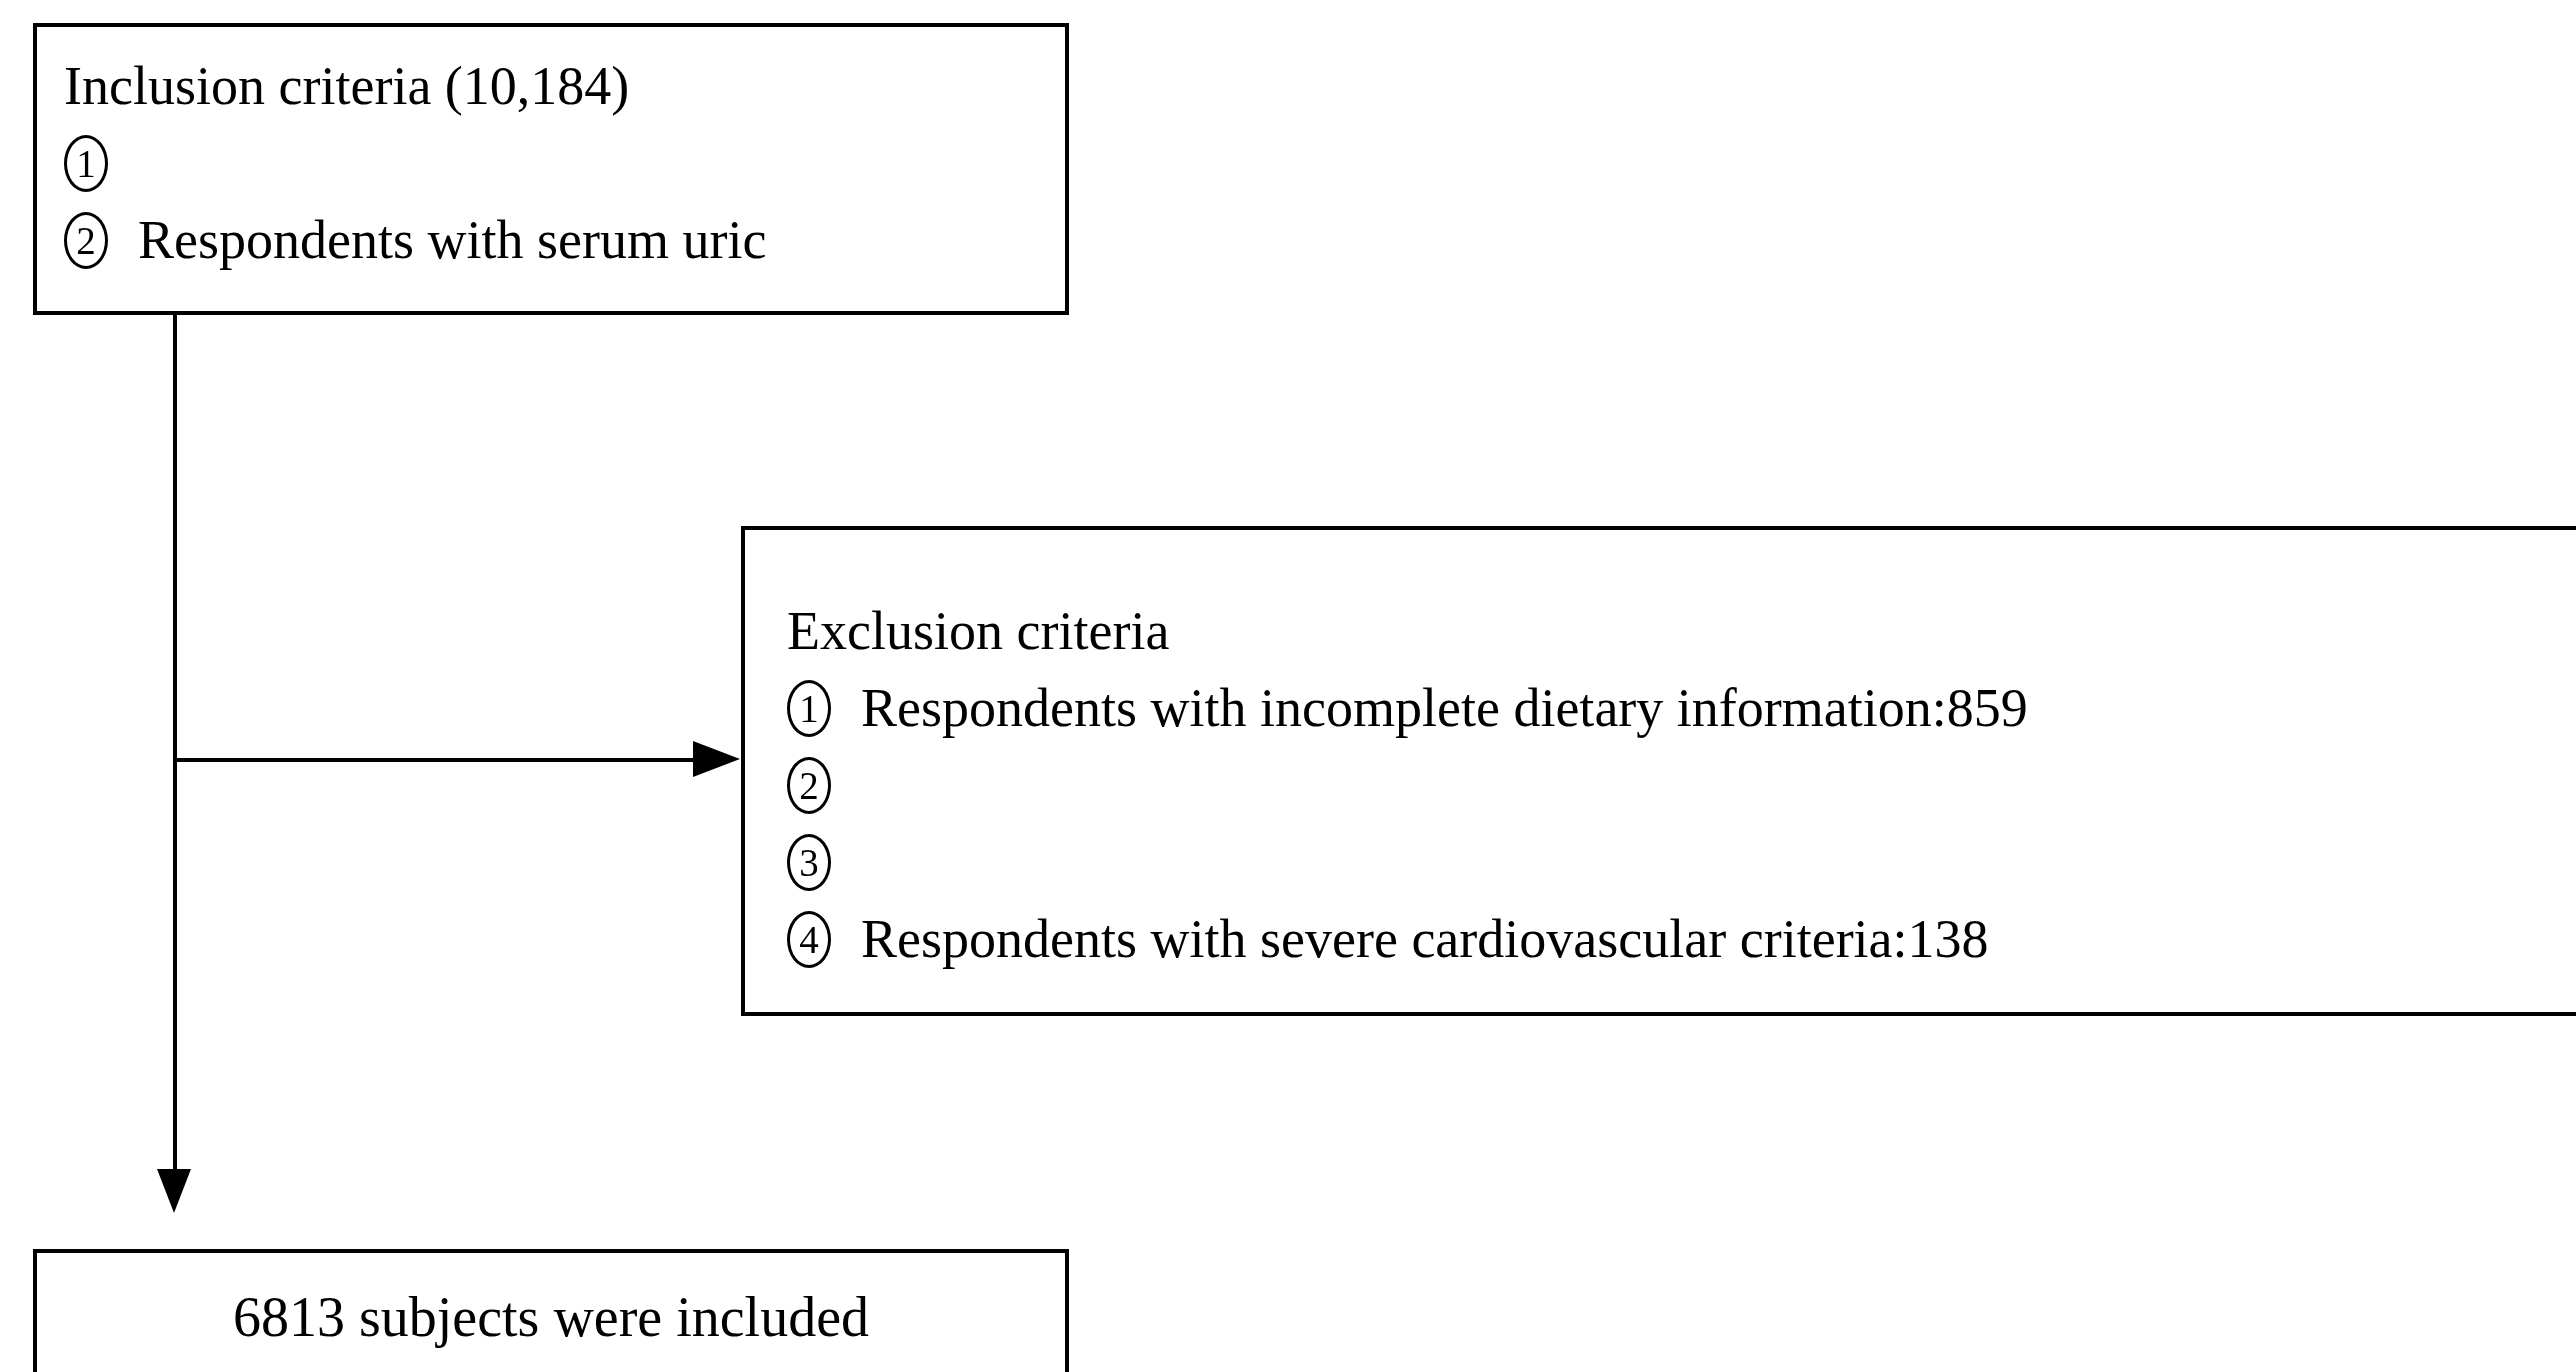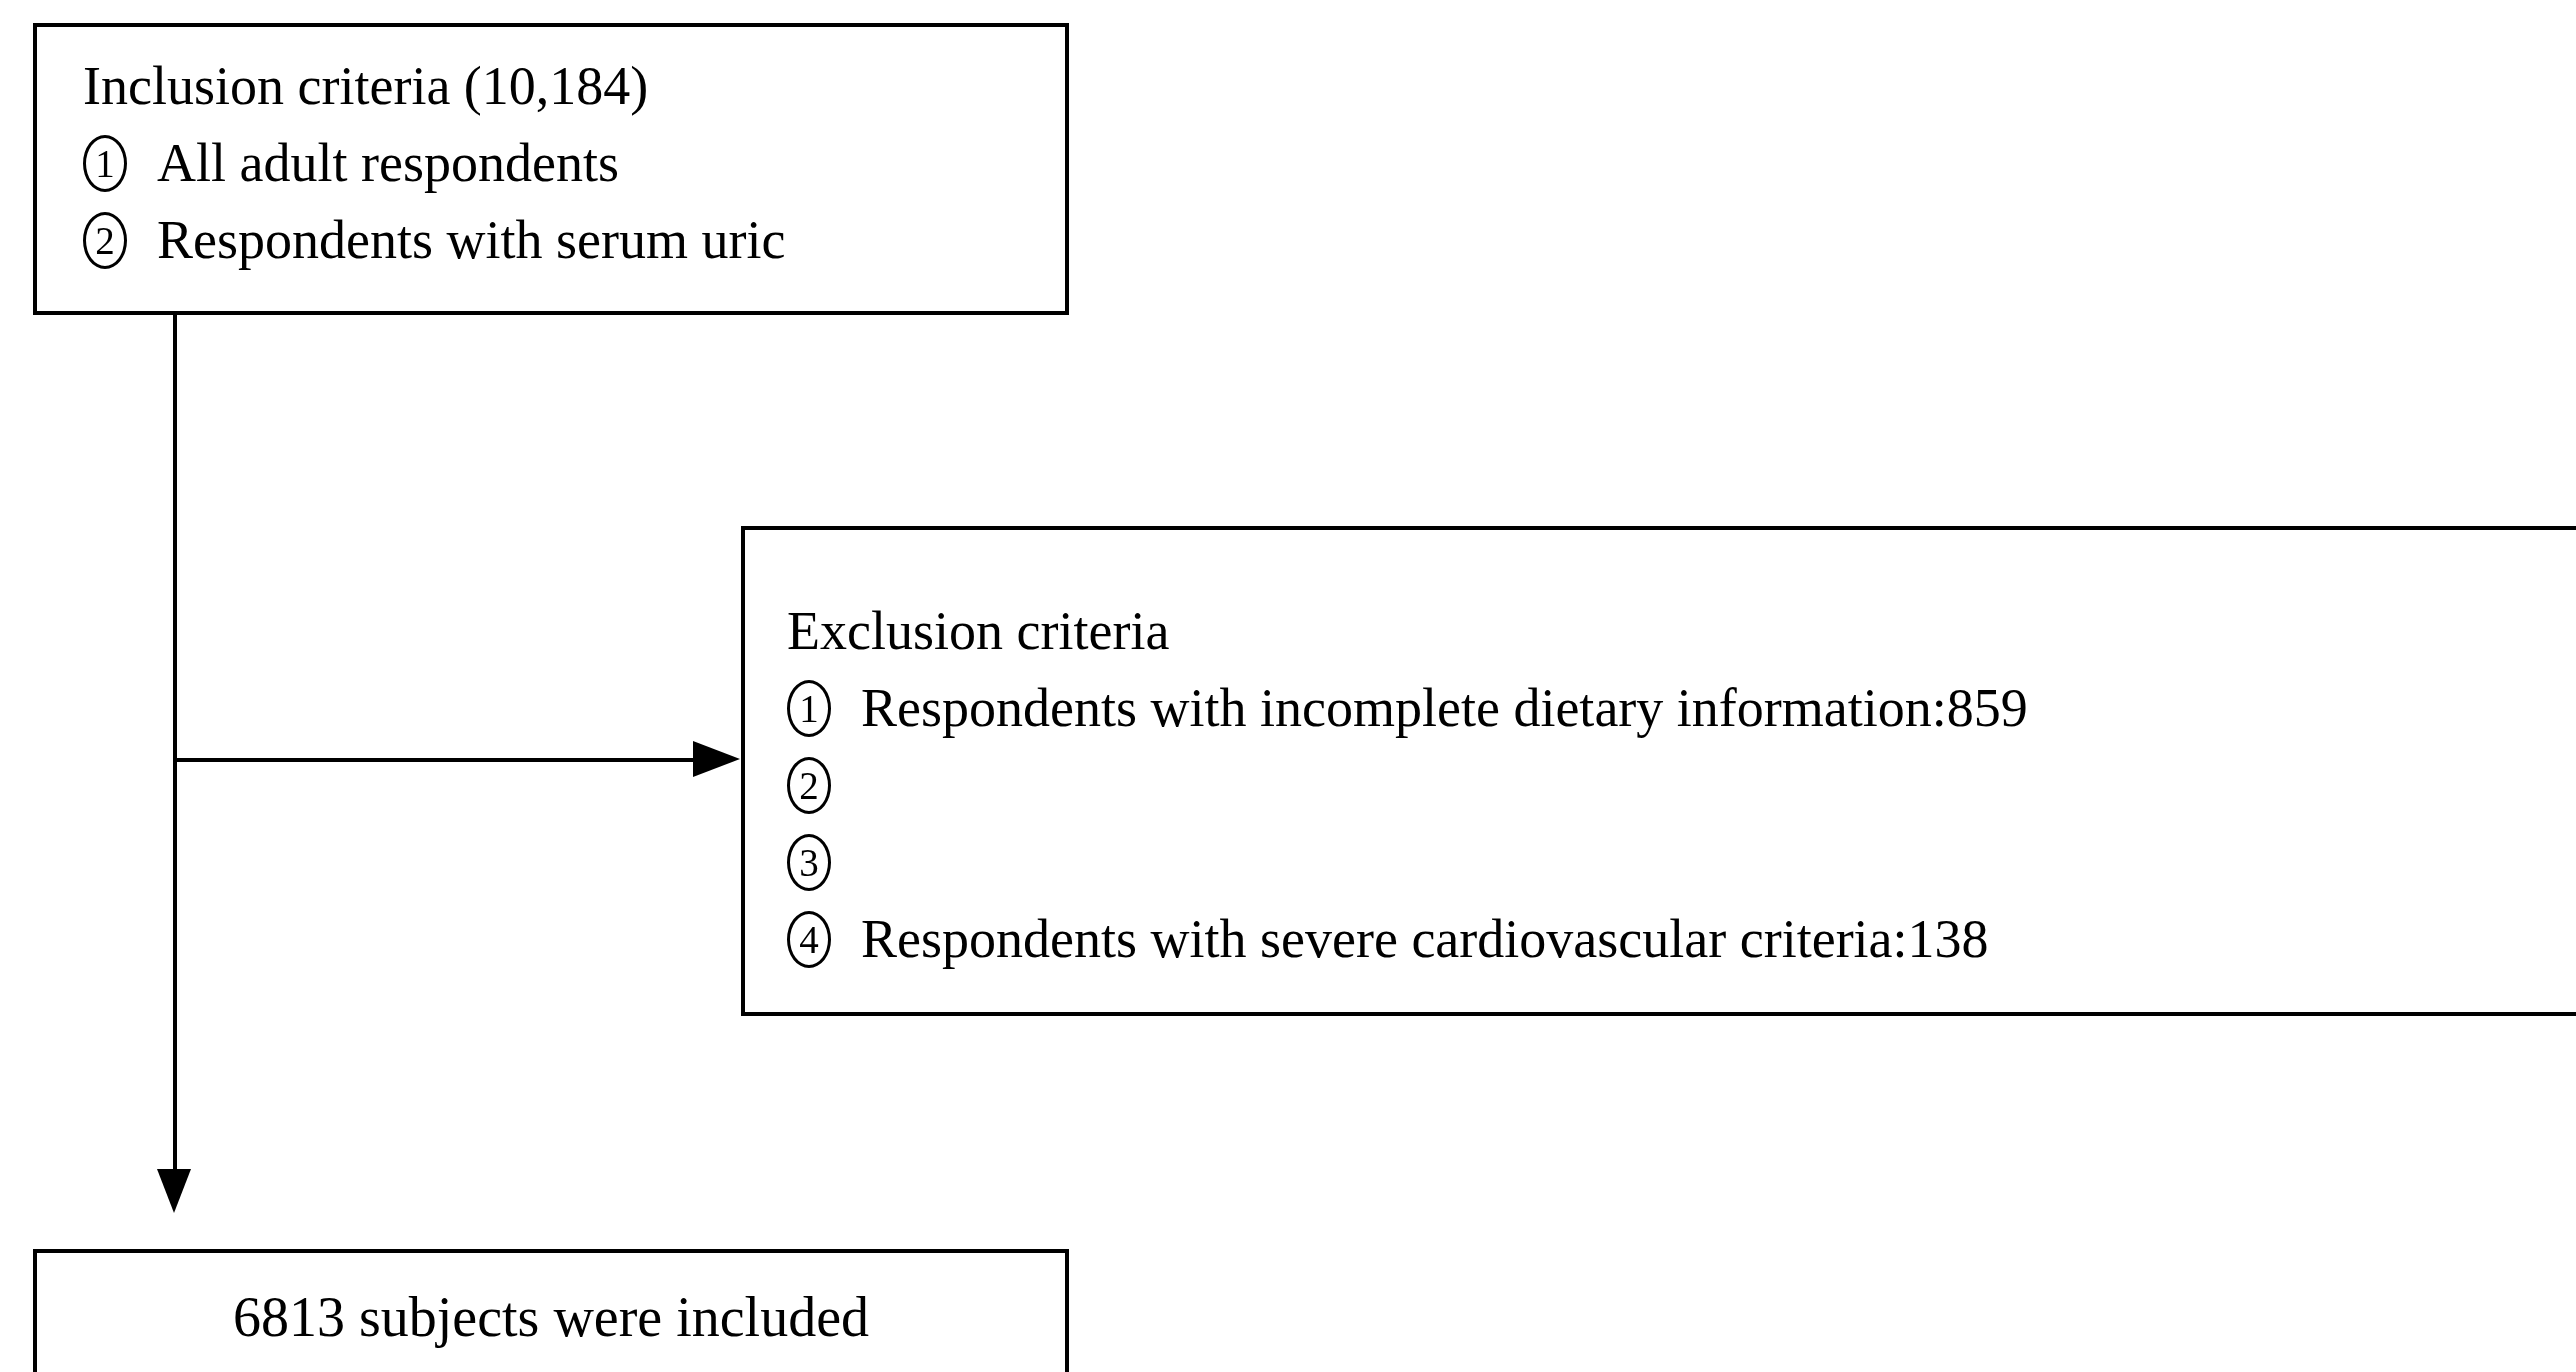--- a/index.html
+++ b/index.html
@@ -16,21 +16,21 @@
     overflow: hidden;
   }
   .flow-box {
     position: absolute;
     border: 4.5px solid #000000;
     background: #ffffff;
   }
   #inclusion-box {
     left: 33px; top: 22.6px;
     width: 1036px; height: 292px;
-    padding: 21px 46px;
+    padding: 21px 27px;
   }
   #exclusion-box {
     left: 741px; top: 526px;
     width: 2112px; height: 490px;
     padding: 63px 42px 0 42px;
   }
   #result-box {
     left: 33px; top: 1214px;
     width: 1036px; height: 138px;
     display: flex; align-items: center; justify-content: center; margin-top: 35px;
@@ -99,21 +99,20 @@
 <body>
 
 <div id="canvas">
 
   <div id="inclusion-box" class="flow-box">
     <div class="box-title">Inclusion criteria (10,184)</div>
     <div class="criteria-item">
       <span class="circle-num">
           <span>1</span>
         </span>
-      <span class="item-text">All adult respondents</span>
     </div>
     <div class="criteria-item">
       <span class="circle-num">
           <span>2</span>
         </span>
       <span class="item-text">Respondents with serum uric</span>
     </div>
   </div>
 
   <div id="connector-vertical" class="connector"></div>

